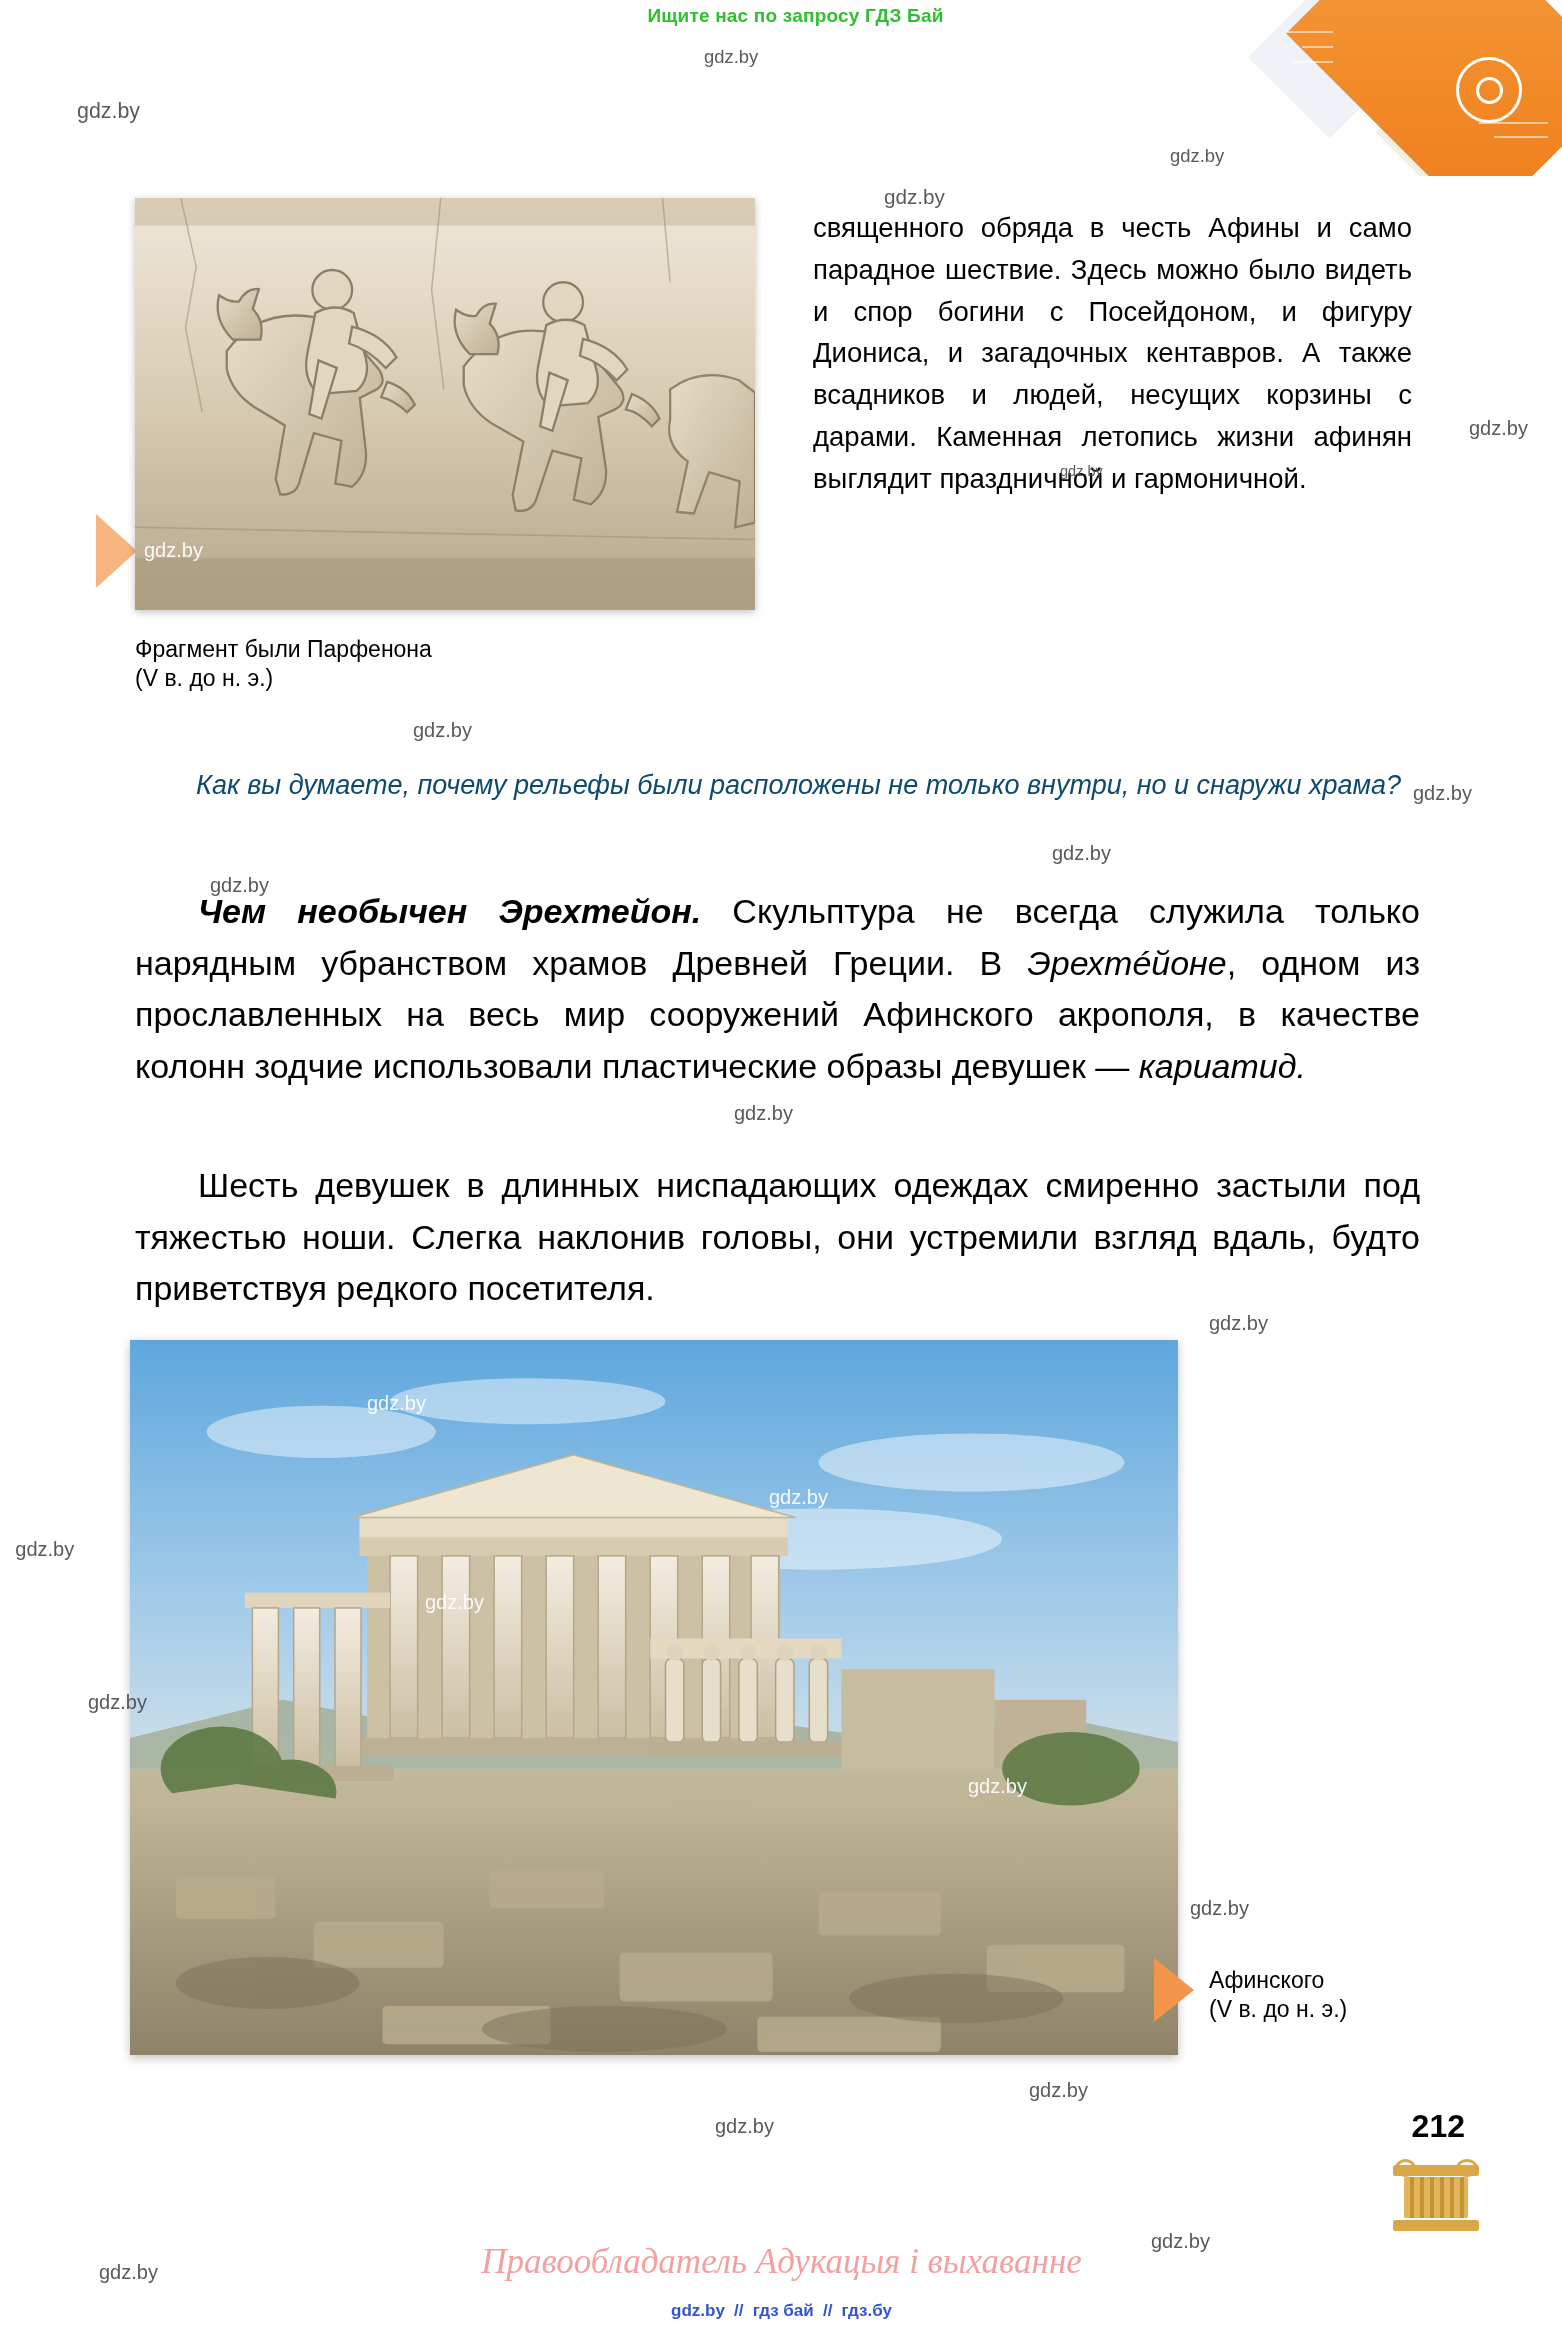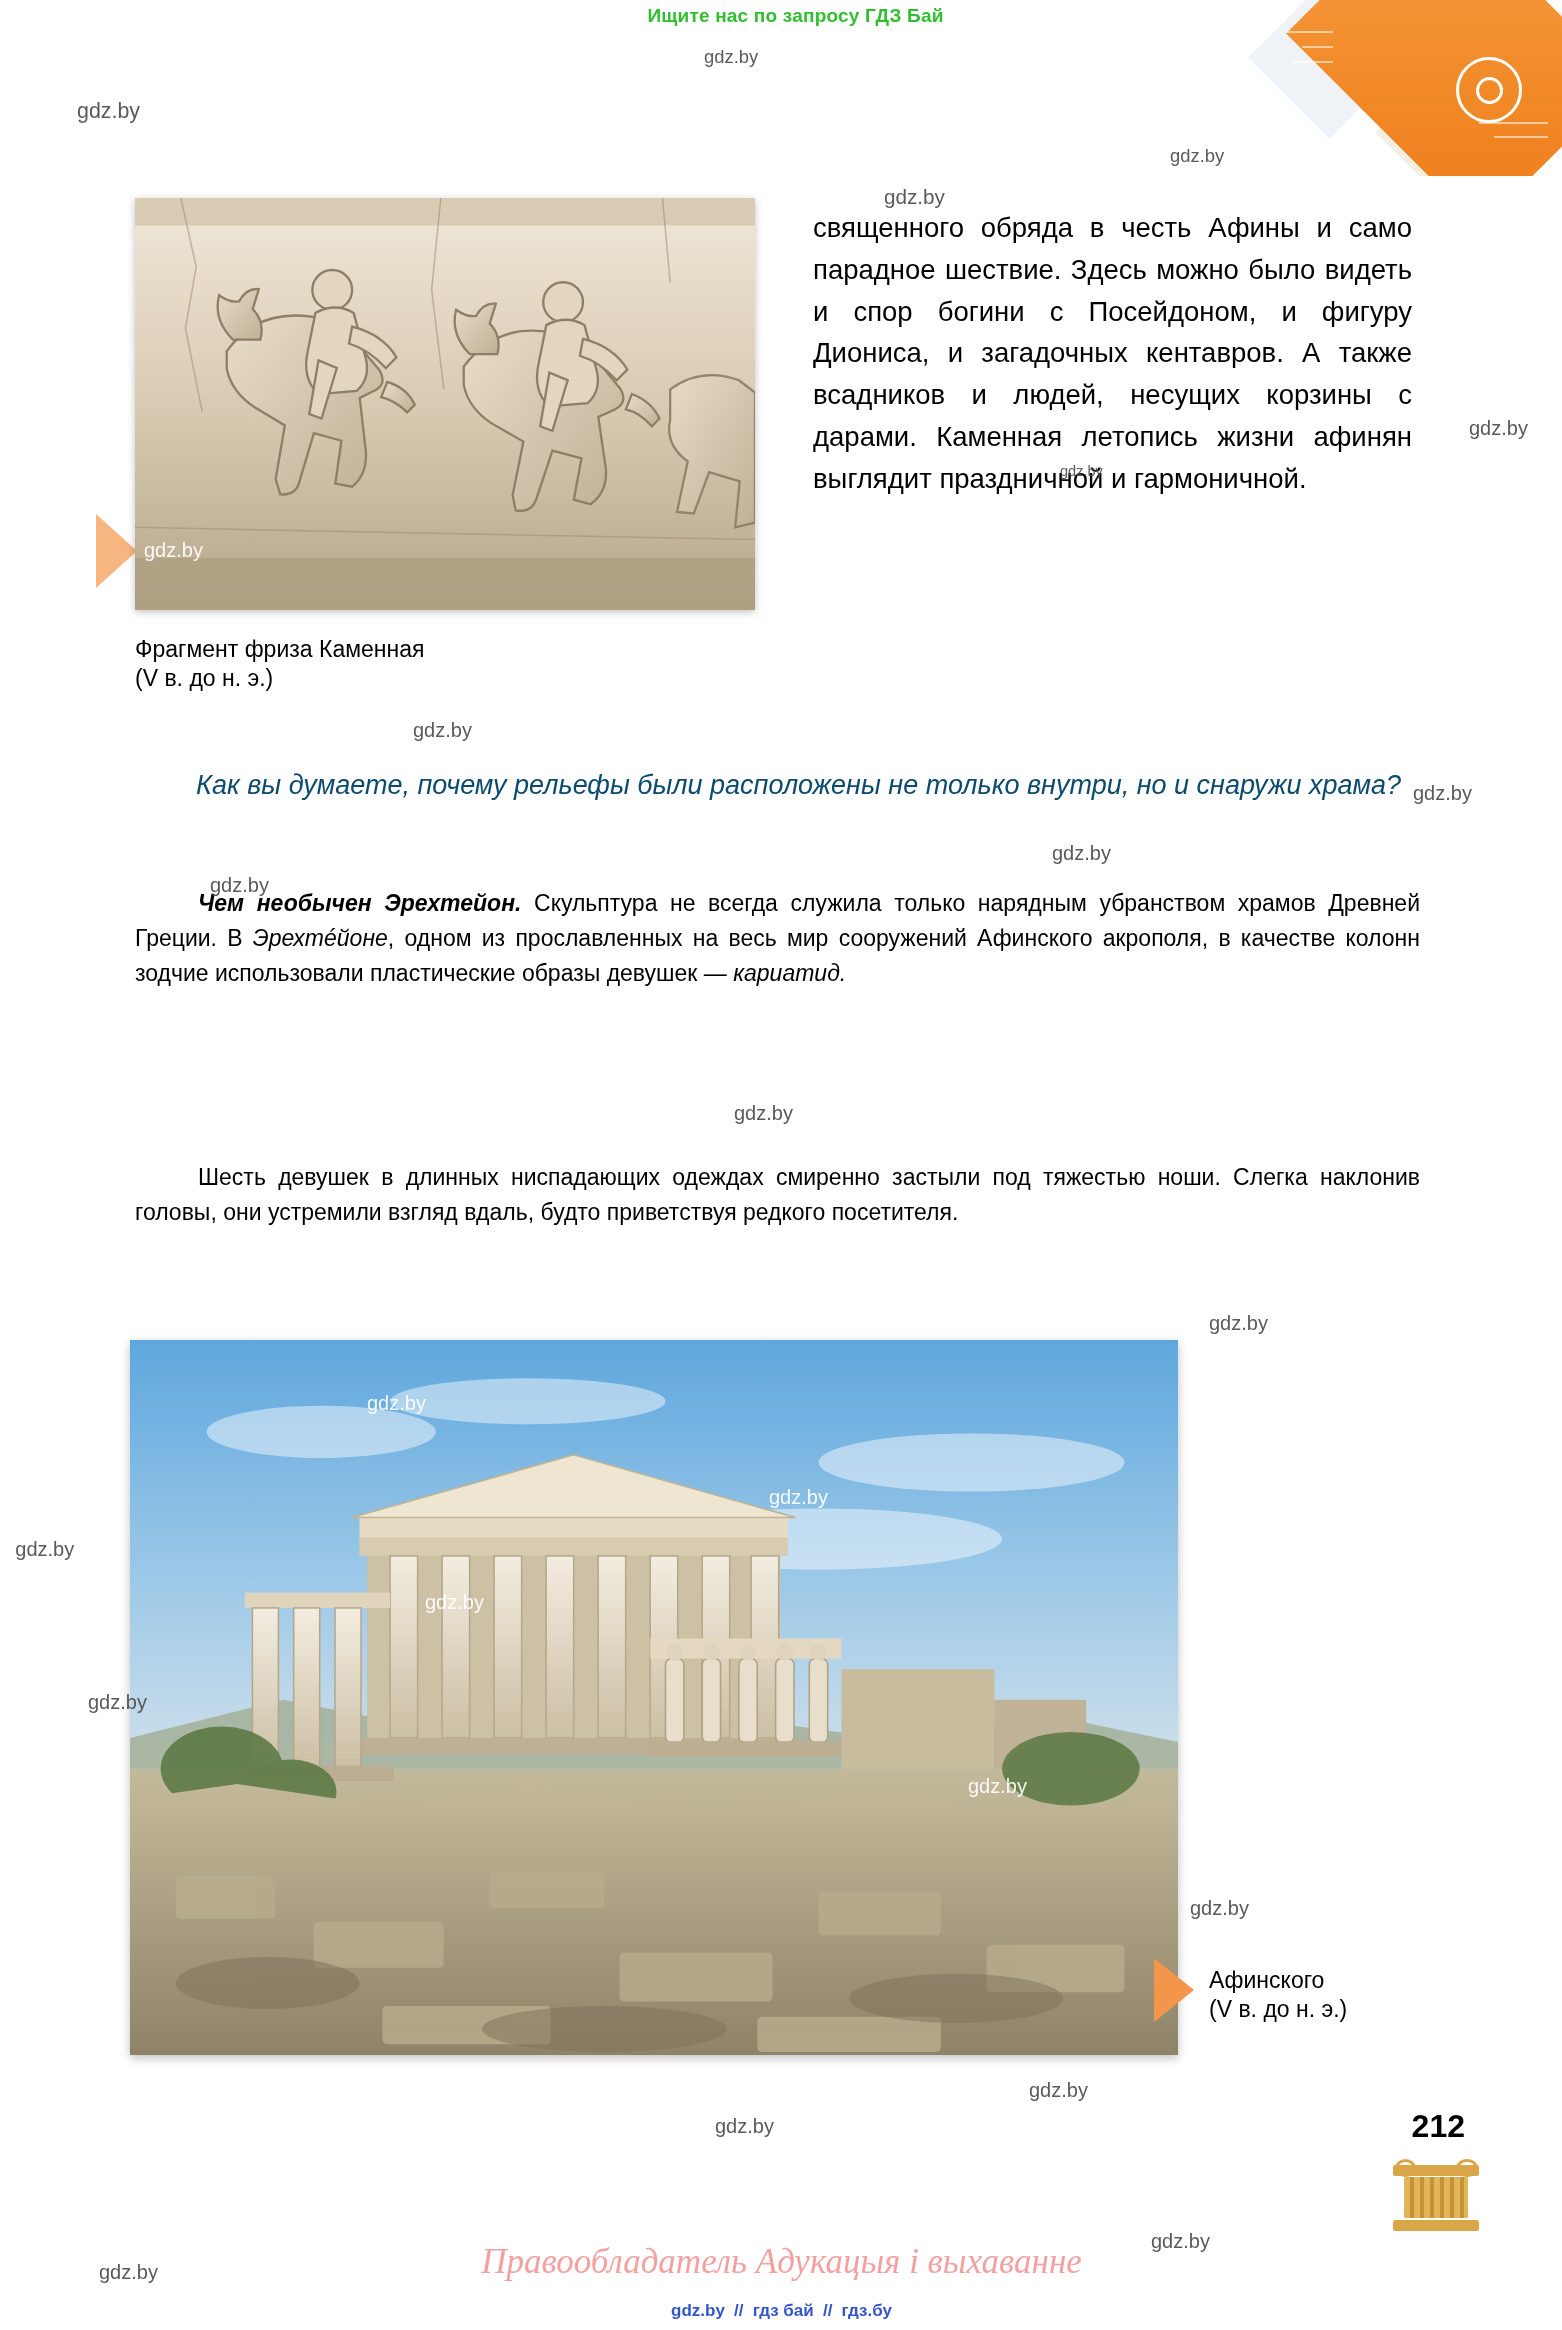--- a/index.html
+++ b/index.html
@@ -167,21 +167,21 @@
     text-align: justify;
     text-align-last: left;
     color: #0c4a6e;
   }
   .italic-question .indent { display: inline-block; width: 61px; }
 
   .body-par {
     position: absolute;
     left: 135px;
     width: 1285px;
-    font-size: 23px;
+    font-size: 34px;
     line-height: 1.52;
     text-align: justify;
     text-align-last: left;
     color: #000;
   }
   #par-1 { top: 886px; }
   #par-2 { top: 1152px; margin-top: 8px; }
   .body-par .indent { display: inline-block; width: 63px; }
   .lead-bold { font-weight: bold; font-style: italic; }
   .term-italic { font-style: italic; }
@@ -335,21 +335,21 @@
     </g>
 
     <g stroke="#9c8d72" stroke-width="2" opacity=".55" fill="none">
       <path d="M60 0 l20 90 l-14 80 l22 110"></path>
       <path d="M400 0 l-12 120 l16 130"></path>
       <path d="M690 0 l10 110"></path>
       <path d="M0 430 l811 16"></path>
     </g>
   </svg>
 </div>
-<div class="caption" id="caption-frieze" style="white-space:pre-line;">Фрагмент фриза Каменная
+<div class="caption" id="caption-frieze" style="white-space:pre-line;">Фрагмент были Парфенона
 (V в. до н. э.)</div>
 
 <div class="col-right-text">священного обряда в честь Афины и само парадное шествие. Здесь можно было видеть и спор богини с Посейдоном, и фигуру Диониса, и загадочных кентавров. А также всадников и людей, несущих корзины с дарами. Каменная летопись жизни афинян выглядит праздничной и гармоничной.</div>
 
 <div class="italic-question"><span class="indent"></span><span>Как вы думаете, почему рельефы были расположены не только внутри, но и снаружи храма?</span></div>
 
 <div class="body-par" id="par-1"><span class="indent"></span><span class="lead-bold">Чем необычен Эрехтейон.</span><span> Скульптура не всегда служила только нарядным убранством храмов Древней Греции. В </span><span class="term-italic">Эрехтéйоне</span><span>, одном из прославленных на весь мир сооружений Афинского акрополя, в качестве колонн зодчие использовали пластические образы девушек — </span><span class="term-italic">кариатид.</span></div>
 
 <div class="body-par" id="par-2"><span class="indent"></span><span>Шесть девушек в длинных ниспадающих одеждах смиренно застыли под тяжестью ноши. Слегка наклонив головы, они устремили взгляд вдаль, будто приветствуя редкого посетителя.</span></div>
 

